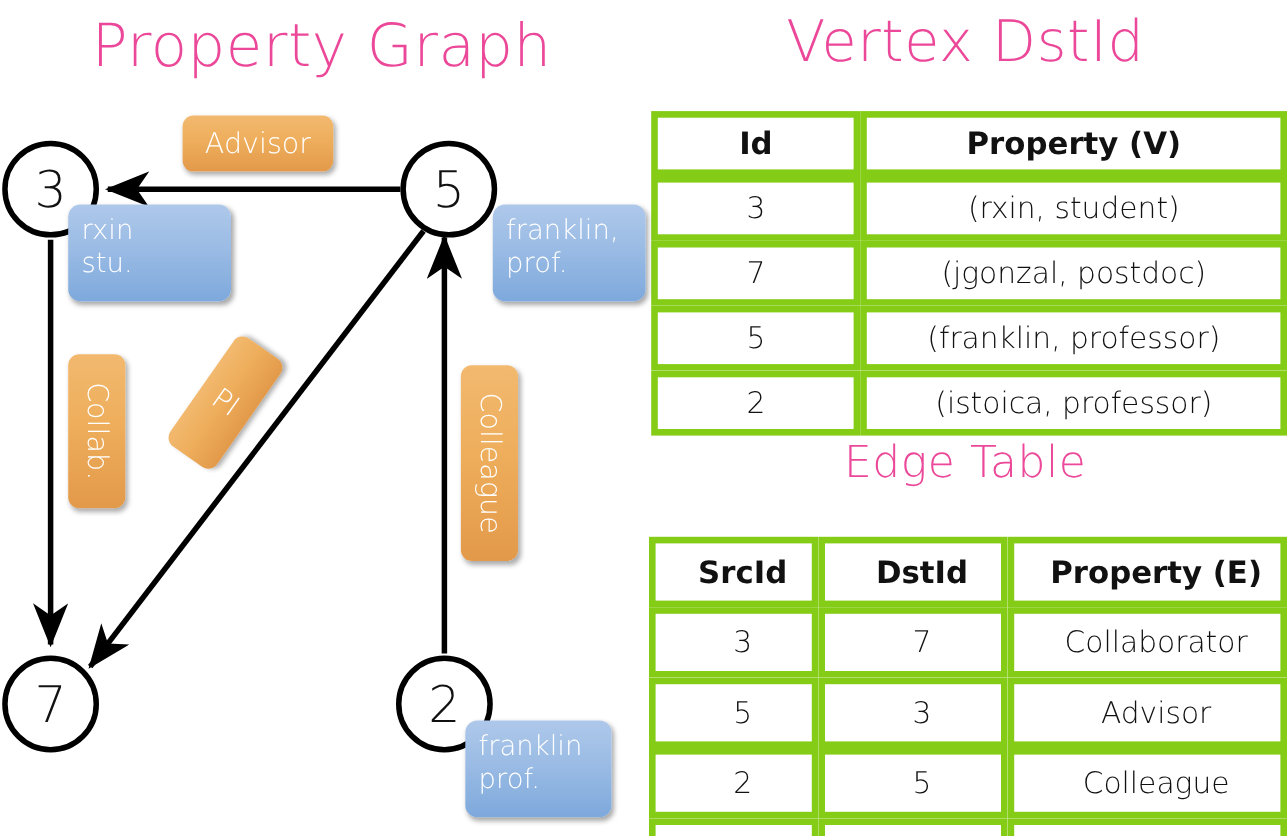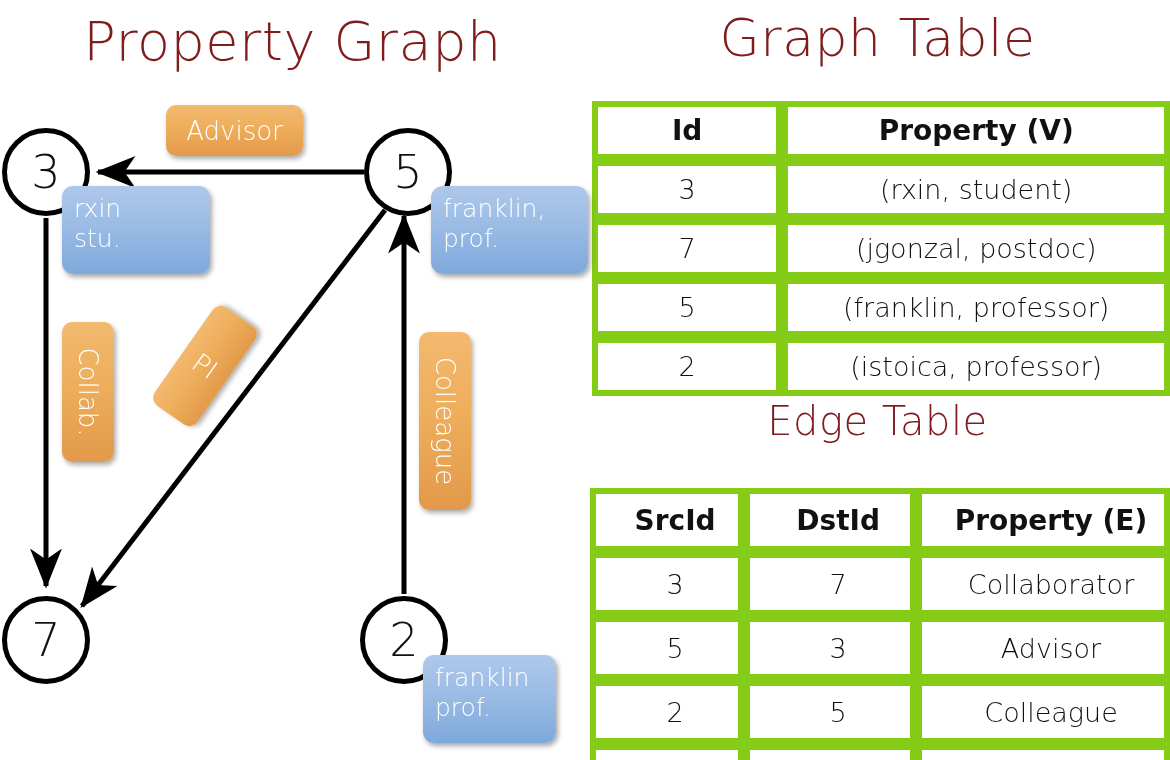--- a/index.html
+++ b/index.html
@@ -10,21 +10,21 @@
     overflow:hidden;
     position:relative;
   }
   .panel{position:absolute;}
 
   
   .big-title{
     position:absolute;
     font-family:"DejaVu Sans", sans-serif;
     font-weight:300;
-    color:#7f1d1d;
+    color:#ec4899;
     letter-spacing:.5px;
     white-space:nowrap;
   }
   #graph-title{left:0;top:10px;width:585px;text-align:center;font-size:54px;}
   #vertex-title{left:585px;top:8px;width:585px;text-align:center;font-size:52px;}
   #edge-title{left:585px;top:398px;width:585px;text-align:center;font-size:40px;}
 
   
   #graph-panel{left:0;top:0;width:585px;height:760px;}
   #graph-svg{position:absolute;left:0;top:0;width:585px;height:760px;}
@@ -144,21 +144,21 @@
   <div class="node-circle" style="left:2px;top:128px;">3</div>
   <div class="node-circle" style="left:364px;top:128px;">5</div>
   <div class="node-circle" style="left:2px;top:596px;">7</div>
   <div class="node-circle" style="left:360px;top:596px;">2</div>
 
   <div class="vbox" style="left:62px;top:186px;width:148px;height:88px;">
     <div>rxin</div>
     <div>stu.</div>
   </div>
 
-  <div class="vbox" style="left:431px;top:186px;width:157px;height:88px;border-radius:12px;">
+  <div class="vbox" style="left:448px;top:186px;width:139px;height:88px;">
     <div>franklin,</div>
     <div>prof.</div>
   </div>
 
 
   <div class="vbox" style="left:423px;top:655px;width:133px;height:88px;">
     <div>franklin</div>
     <div>prof.</div>
   </div>
 
@@ -172,21 +172,21 @@
 
   <div class="ebox rot" style="left:145px;top:340px;width:120px;height:52px;">
     <span>PI</span>
   </div>
 
   <div class="ebox vert" style="left:419px;top:332px;width:52px;height:178px;">
     <span>Colleague</span>
   </div>
 </div>
 
-<div class="big-title" id="vertex-title">Graph Table</div>
+<div class="big-title" id="vertex-title">Vertex DstId</div>
 
 <table class="grid" id="vertex-table">
   <tbody>
       <tr>
     <td class="hdr c0">Id</td>
     <td class="hdr c1 blue">Property (V)</td>
   </tr>
   <tr>
     <td class="c0">3</td>
     <td class="c1 blue">(rxin, student)</td>

